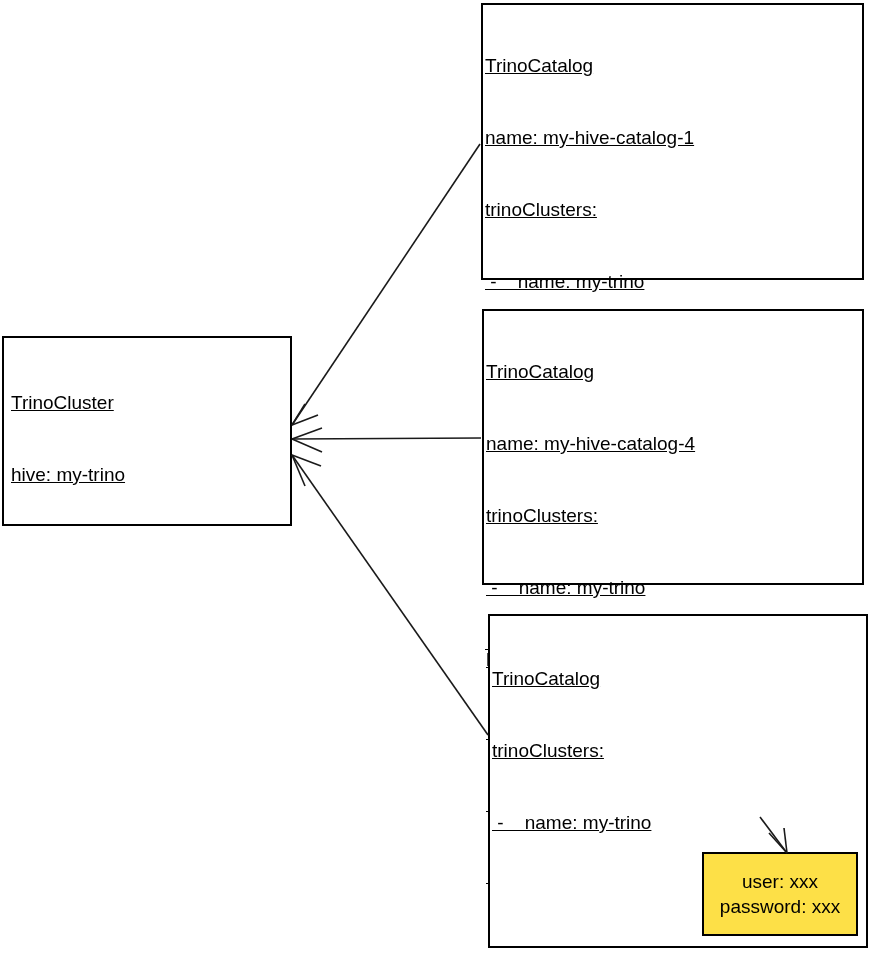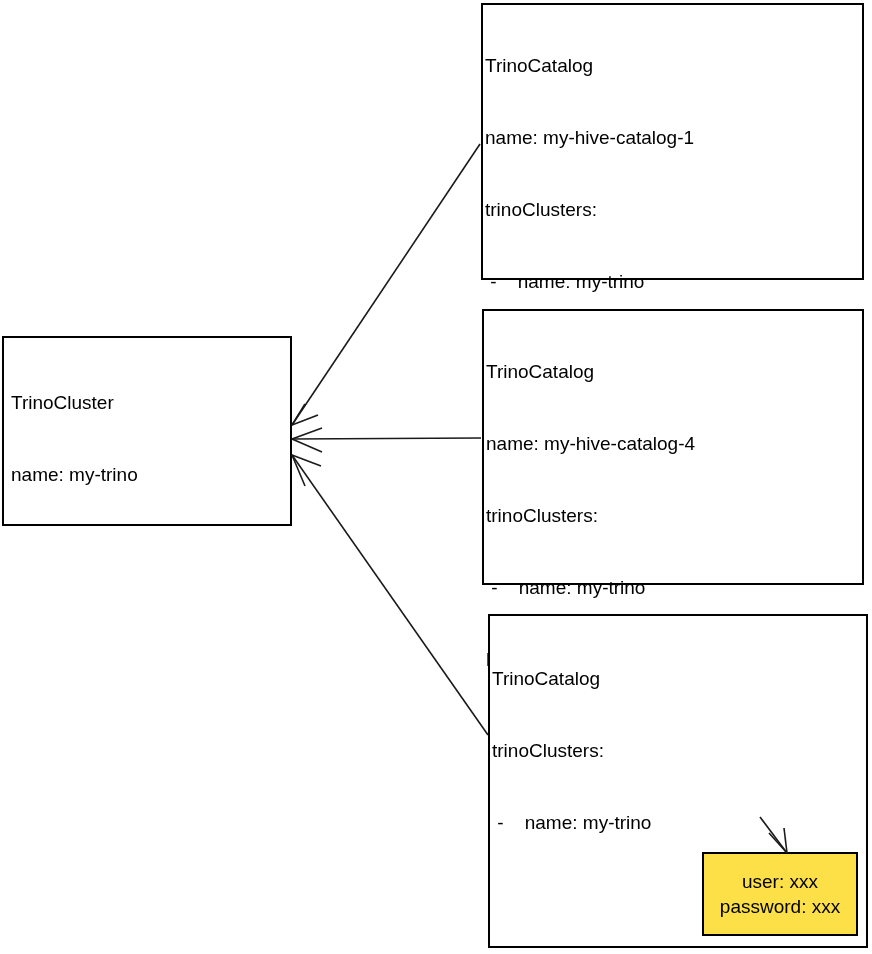--- a/index.html
+++ b/index.html
@@ -25,20 +25,21 @@
     position: absolute;
     font-size: 19px;
     line-height: 24px;
     color: #000000;
     white-space: pre;
     letter-spacing: 0px;
   }
   .yaml div {
     height: 24px;
     white-space: pre;
+    text-decoration: underline;
   }
   .cred-box {
     position: absolute;
     border: 2px solid #000000;
     background: #fde047;
     box-sizing: border-box;
     display: flex;
     flex-direction: column;
     align-items: center;
     justify-content: center;
@@ -64,21 +65,21 @@
   }
 </style>
 </head>
 <body>
 
 <div id="canvas">
 
   <div class="box" style="left:2px; top:336px; width:290px; height:190px;"></div>
   <div class="yaml" style="left:11px; top:343px;">
     <div>TrinoCluster</div>
-    <div>name: my-trino</div>
+    <div>hive: my-trino</div>
   </div>
 
   <div class="box" style="left:481px; top:3px; width:383px; height:277px;"></div>
   <div class="yaml" style="left:485px; top:6px;">
     <div>TrinoCatalog</div>
     <div>name: my-hive-catalog-1</div>
     <div>trinoClusters:</div>
     <div> -    name: my-trino</div>
     <div>hive:</div>
     <div>   s3: # S3ConnnectionSpec</div>

